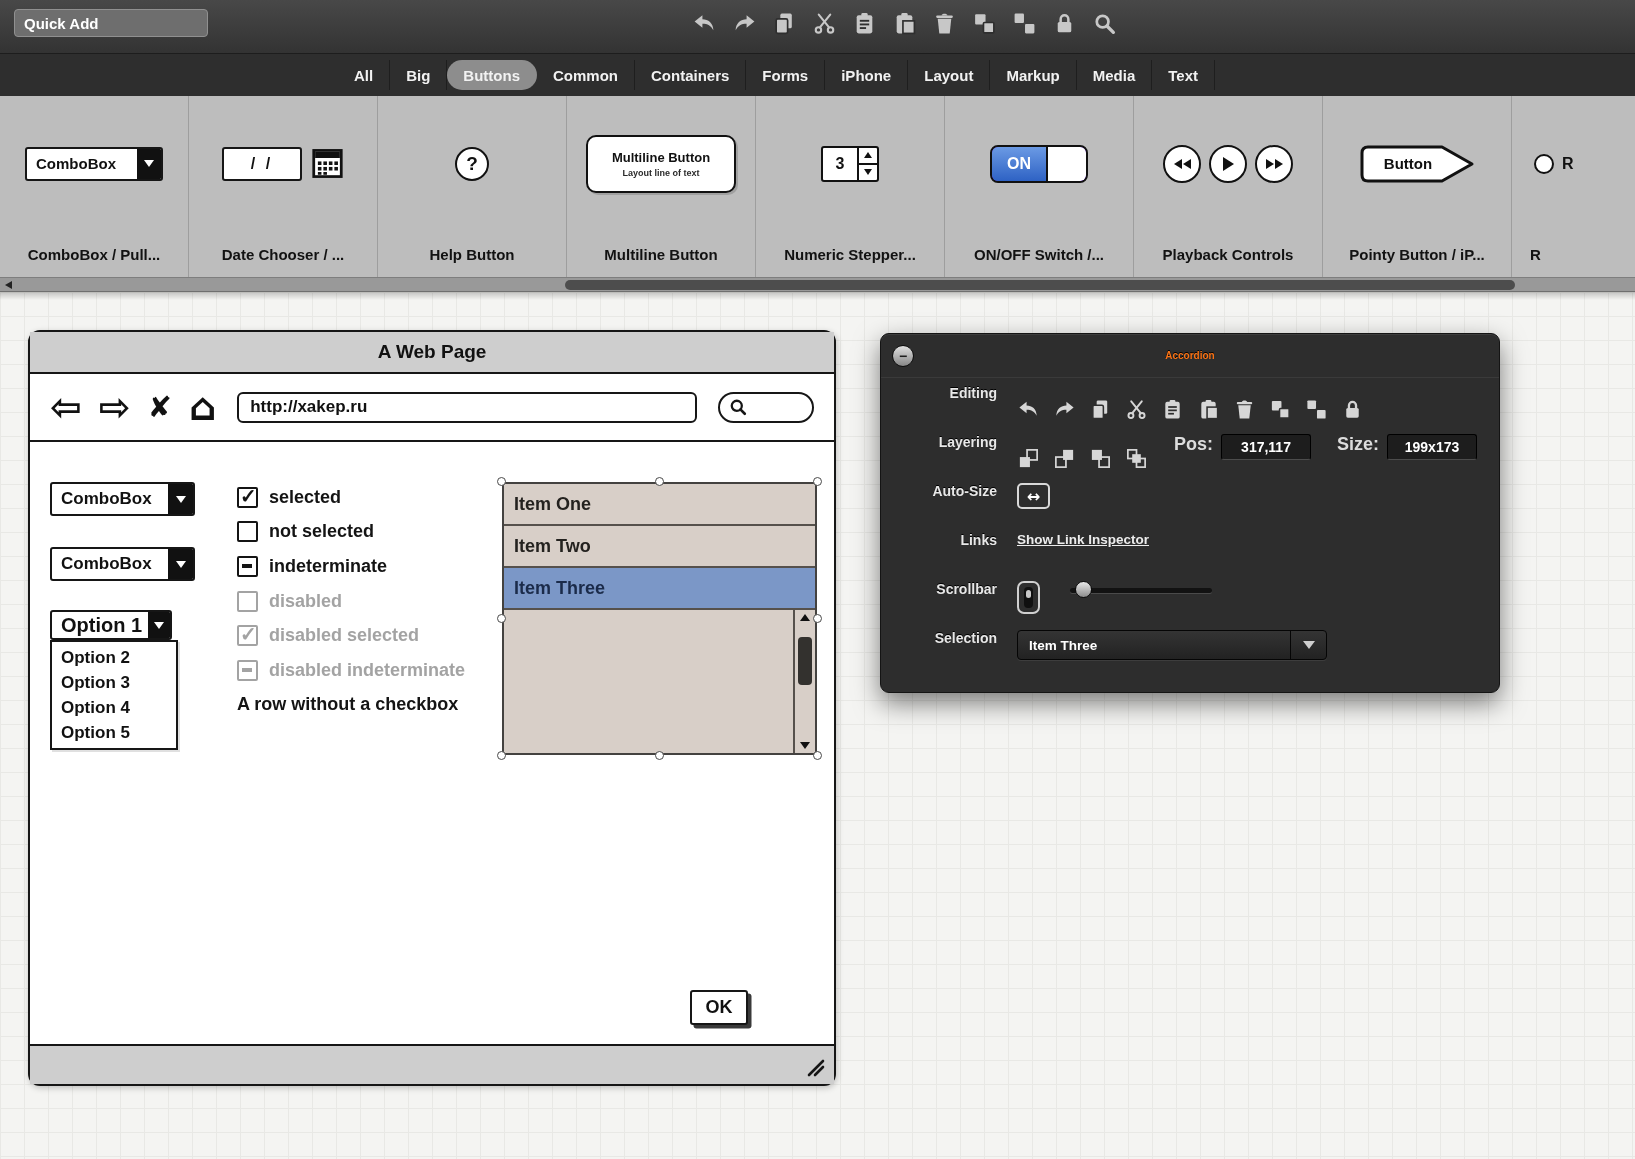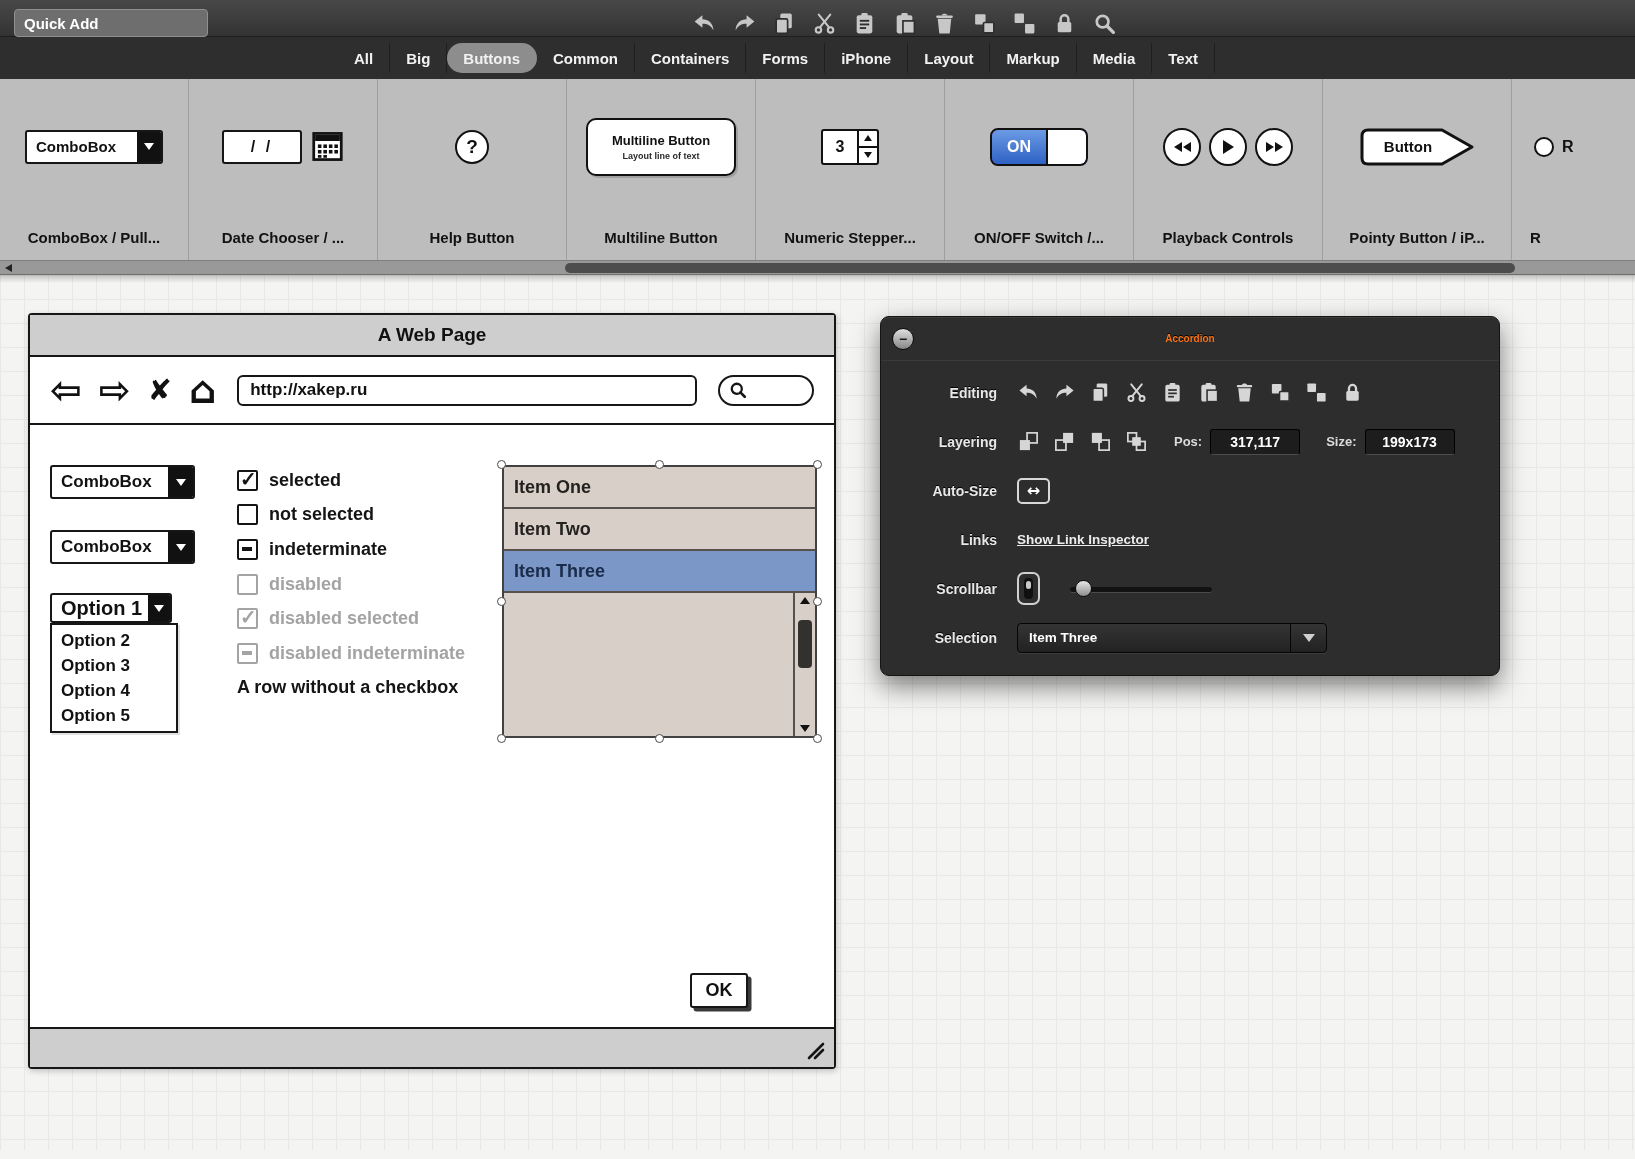--- a/index.html
+++ b/index.html
@@ -1,21 +1,21 @@
 <!DOCTYPE html>
 <html><head>
 <meta charset="utf-8">
 <style>
   *{margin:0;padding:0;box-sizing:border-box}
   html,body{width:1635px;height:1159px;overflow:hidden}
   body{font-family:"Liberation Sans",sans-serif;background:#f4f4f2}
   .app{position:relative;width:1635px;height:1159px}
 
   
-  .topbar{position:relative;height:37px;background:linear-gradient(#484848,#333);border-bottom:1px solid #1d1d1d}
+  .topbar{position:relative;height:54px;background:linear-gradient(#484848,#333);border-bottom:1px solid #1d1d1d}
   .quickadd{position:absolute;left:14px;top:9px;width:194px;height:28px;background:#6e6e6e;border:1px solid #909090;border-radius:4px;color:#fff;font-weight:bold;font-size:15px;padding:0 9px;outline:none;font-family:"Liberation Sans",sans-serif}
   .quickadd::placeholder{color:#fff;opacity:1}
   .topbar-icons{position:absolute;left:692px;top:0;height:46px;display:flex;align-items:center;gap:15px;color:#c7c7c7}
   .icon-btn{display:inline-flex;width:25px;height:25px;cursor:pointer}
   .icon-btn svg{width:100%;height:100%}
 
   
   .tabrow{height:42px;background:#2e2e2e;display:flex;align-items:center;padding-left:338px}
   .tab{height:30px;display:flex;align-items:center;padding:0 16px;font-size:15px;font-weight:bold;color:#f2f2f2;border-right:1px solid #1e1e1e;cursor:pointer}
   .tab.selected{background:#8d8d8d;border-radius:15px;border-right-color:transparent}
@@ -65,21 +65,21 @@
   .hs-left{position:absolute;left:5px;top:3px;width:0;height:0;border-top:4px solid transparent;border-bottom:4px solid transparent;border-right:7px solid #222}
   .hs-thumb{position:absolute;left:565px;width:950px;top:2px;height:10px;background:#4d4d4d;border-radius:5px}
 
   
   .canvas{position:relative;height:875px;background-color:#f4f4f2;overflow:hidden;
     background-image:linear-gradient(#e8e8e5 1px,transparent 1px),linear-gradient(90deg,#e8e8e5 1px,transparent 1px);
     background-size:24px 24px}
   .canvas::before{content:"";position:absolute;left:0;right:0;top:0;height:8px;background:linear-gradient(rgba(0,0,0,.2),transparent);pointer-events:none;z-index:5}
 
   
-  .mockup-window{position:absolute;left:28px;top:38px;width:808px;height:756px;background:#fff;border:2px solid #161616;border-radius:4px;box-shadow:1px 2px 6px rgba(0,0,0,.22)}
+  .mockup-window{position:absolute;left:28px;top:38px;width:808px;height:756px;background:#fff;border:2px solid #161616;border-radius:12px;box-shadow:1px 2px 6px rgba(0,0,0,.22)}
   .mw-title{height:42px;background:#cecece;border-bottom:2px solid #161616;display:flex;align-items:center;justify-content:center;font-size:19px;font-weight:bold;color:#111}
   .mw-nav{height:68px;border-bottom:2px solid #161616;display:flex;align-items:center;padding:0 20px;gap:17px}
   .nav-ic{font-family:"DejaVu Sans",sans-serif;font-size:38px;font-weight:bold;color:#111;line-height:1;cursor:pointer}
   .nav-ic.xsm{font-size:29px}
   .urlfield{flex:1;height:31px;border:2px solid #161616;border-radius:6px;display:flex;align-items:center;padding:0 11px;font-size:17px;font-weight:bold;color:#111;margin:0 4px;cursor:text}
   .searchpill{width:96px;height:31px;border:2px solid #161616;border-radius:16px;display:flex;align-items:center;padding-left:9px;cursor:text}
   .mw-content{position:relative;height:602px;background:#fff}
   .mw-bottom{height:40px;background:#cecece;border-top:2px solid #161616;position:relative}
   .grip{position:absolute;right:9px;bottom:7px;width:20px;height:20px}
 
@@ -114,25 +114,25 @@
   .hd{position:absolute;width:9px;height:9px;border:1.5px solid #4a4a4a;background:#fff;border-radius:50%;z-index:4;cursor:nwse-resize}
 
   .okbtn{position:absolute;left:660px;top:548px;width:58px;height:35px;border:2.5px solid #161616;border-radius:3px;background:#fff;font-size:18px;font-weight:bold;color:#111;display:flex;align-items:center;justify-content:center;box-shadow:3.5px 3.5px 0 #3a3a3a;cursor:pointer}
 
   
   .inspector{position:absolute;left:880px;top:41px;width:620px;height:360px;background:#2d2d2d;border:1px solid #141414;border-radius:9px;box-shadow:0 10px 26px rgba(0,0,0,.5),inset 0 1px 0 rgba(255,255,255,.08);color:#e4e4e4;z-index:6}
   .insp-title{height:44px;display:flex;align-items:center;justify-content:center;font-size:10px;font-weight:bold;color:#f97316;border-bottom:1px solid #3a3a3a;text-shadow:0 -1px 0 #000}
   .collapse-btn{position:absolute;left:11px;top:11px;width:22px;height:22px;border-radius:50%;background:linear-gradient(#e0e0e0,#878787);border:1px solid #0d0d0d;display:flex;align-items:center;justify-content:center;cursor:pointer}
   .collapse-btn::before{content:"\2212";color:#1d1d1d;font-weight:bold;font-size:14px;line-height:1}
   .insp-rows{padding:7px 16px 8px}
-  .irow{display:flex;align-items:center;min-height:49px}
+  .irow{display:flex;min-height:49px}
   .ilabel{width:100px;text-align:right;margin-right:20px;font-size:14px;font-weight:bold;color:#e8e8e8;text-shadow:0 -1px 0 #000;flex:0 0 100px}
   .iicons{display:flex;align-items:center;gap:13px;color:#d6d6d6}
   .iicons .icon-btn{width:23px;height:23px}
-  .flabel{font-size:13px;font-weight:bold;color:#dcdcdc;margin-left:26px;margin-right:8px}
+  .flabel{font-size:18px;font-weight:bold;color:#dcdcdc;margin-left:26px;margin-right:8px}
   .ffield{min-width:90px;height:26px;background:#1d1d1d;border:1px solid #000;border-bottom-color:#4c4c4c;border-radius:3px;display:flex;align-items:center;justify-content:center;font-size:14px;font-weight:bold;color:#fff;padding:0 8px;cursor:text}
   .autosize-btn{width:33px;height:26px;border:2px solid #d8d8d8;border-radius:5px;display:flex;align-items:center;justify-content:center;color:#fff;font-size:16px;font-weight:bold;cursor:pointer;font-family:"DejaVu Sans",sans-serif}
   .link{color:#ececec;text-decoration:underline;font-size:13.5px;font-weight:bold;cursor:pointer}
   .sb-btn{width:23px;height:33px;border:2px solid #d0d0d0;border-radius:7px;display:flex;align-items:center;justify-content:center;cursor:pointer}
   .sb-mini{width:9px;height:21px;background:#101010;border-radius:4px;position:relative}
   .sb-mini::after{content:"";position:absolute;left:2px;top:2.5px;width:5px;height:8px;background:#c9c9c9;border-radius:2.5px}
   .slider{position:relative;width:142px;height:18px;margin-left:30px}
   .slider-track{position:absolute;left:0;right:0;top:7px;height:5px;background:#121212;border-radius:3px;box-shadow:0 1px 0 rgba(255,255,255,.14)}
   .slider-knob{position:absolute;left:5px;top:0;width:17px;height:17px;border-radius:50%;background:linear-gradient(#e8e8e8,#8d8d8d);border:1px solid #0d0d0d;cursor:grab}
   .dropdown{width:310px;height:30px;background:linear-gradient(#343434,#222);border:1px solid #050505;border-radius:4px;display:flex;align-items:center;box-shadow:0 1px 0 rgba(255,255,255,.08);overflow:hidden}

